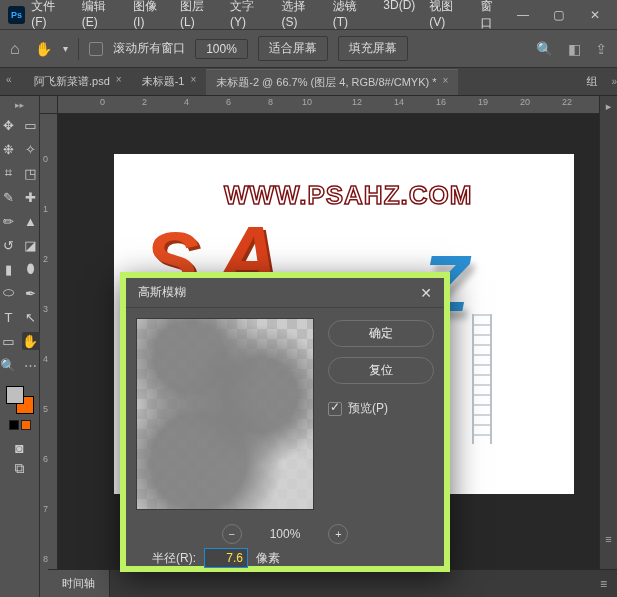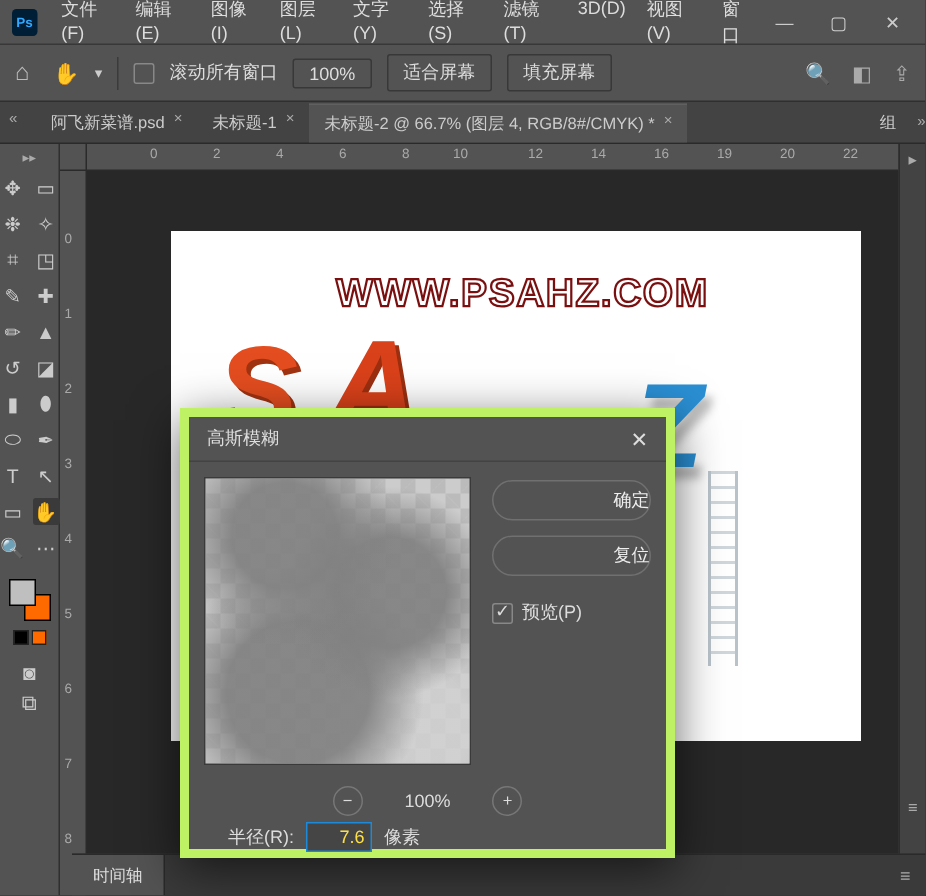--- a/index.html
+++ b/index.html
@@ -1,18 +1,18 @@
 <!DOCTYPE html>
 <html><head>
 <meta charset="utf-8">
 <style>
 *{box-sizing:border-box;margin:0;padding:0;font-family:"Microsoft YaHei",sans-serif;user-select:none}
 body{width:617px;height:597px;background:#535353;overflow:hidden;position:relative}
 .titlebar{height:30px;background:#535353;display:flex;align-items:center;padding:0 8px;border-bottom:1px solid #383838}
-.titlebar .ps-icon{width:18px;height:18px;background:#001e36;border-radius:3px;display:flex;align-items:center;justify-content:center;color:#31a8ff;font-size:9px;font-weight:bold;margin-right:10px}
+.titlebar .ps-icon{width:18px;height:18px;background:#001e36;border-radius:3px;display:flex;align-items:center;justify-content:center;color:#31a8ff;font-size:9px;font-weight:bold;}
 .menus{display:flex;gap:2px;font-size:12px;color:#ddd}
 .menus span{padding:3px 6px;cursor:pointer}
 .winbtns{margin-left:auto;display:flex;gap:8px}
 .winbtn{width:28px;height:20px;display:flex;align-items:center;justify-content:center;color:#ccc;font-size:12px}
 .optbar{height:38px;background:#535353;display:flex;align-items:center;padding:0 10px;gap:10px;border-bottom:1px solid #2f2f2f}
 .optbar .icon{color:#ccc;font-size:14px}
 .home-icon{font-size:16px;color:#bbb;margin-right:6px}
 .divider{width:1px;height:22px;background:#3b3b3b}
 .chk{width:14px;height:14px;border:1px solid #888;border-radius:2px;display:inline-block;position:relative}
 .chk.on::after{content:"✓";position:absolute;top:-3px;left:1px;font-size:12px;color:#ddd}
@@ -56,21 +56,21 @@
 .bottom-panel .tab2{padding:6px 14px;font-size:11px;color:#ddd;background:#535353;border-right:1px solid #2a2a2a}
 .bottom-panel .opts{margin-left:auto;color:#aaa;padding-right:10px;font-size:12px}
 
 .dialog{position:absolute;top:272px;left:120px;width:330px;height:300px;background:#535353;box-shadow:0 8px 30px rgba(0,0,0,.6);border:6px solid #bef264}
 .dlg-title{height:30px;display:flex;align-items:center;padding:0 12px;font-size:12px;color:#ddd;border-bottom:1px solid #434343}
 .dlg-title .close{margin-left:auto;font-size:14px;color:#ddd;cursor:pointer}
 .dlg-body{padding:10px;display:flex;gap:14px}
 .preview{width:178px;height:192px;background:#ccc;background-image:linear-gradient(45deg,#bbb 25%,transparent 25%),linear-gradient(-45deg,#bbb 25%,transparent 25%),linear-gradient(45deg,transparent 75%,#bbb 75%),linear-gradient(-45deg,transparent 75%,#bbb 75%);background-size:20px 20px;background-position:0 0,0 10px,10px -10px,-10px 0;position:relative;border:1px solid #3a3a3a}
 .preview .blur{position:absolute;inset:0;background:radial-gradient(circle at 30% 20%,rgba(128,128,128,.9) 18%,transparent 38%),radial-gradient(circle at 70% 40%,rgba(128,128,128,.9) 22%,transparent 42%),radial-gradient(circle at 35% 75%,rgba(128,128,128,.9) 26%,transparent 46%),radial-gradient(circle at 80% 88%,rgba(210,210,210,.8) 16%,transparent 34%);}
 .dlg-right{flex:1;display:flex;flex-direction:column;gap:10px;padding-top:2px}
-.dlg-btn{border:1px solid #707070;border-radius:14px;padding:4px 0;text-align:right;font-size:12px;color:#eee;cursor:pointer}
+.dlg-btn{border:1px solid #707070;border-radius:14px;padding:4px 0;text-align:center;font-size:12px;color:#eee;cursor:pointer}
 .dlg-chk-row{display:flex;align-items:center;gap:6px;font-size:12px;color:#ddd;margin-top:6px}
 .zoom-row{display:flex;align-items:center;justify-content:center;gap:28px;color:#ddd;font-size:12px;margin-top:4px}
 .zoom-row .z{width:20px;height:20px;border:1px solid #777;border-radius:10px;display:flex;align-items:center;justify-content:center;font-size:11px}
 .radius-row{display:flex;align-items:center;gap:8px;font-size:12px;color:#ddd;padding:4px 10px 10px 26px}
 .radius-input{width:44px;background:#454545;border:1px solid #1b8adb;color:#fde047;font-size:12px;padding:2px 4px;text-align:right}
 </style>
 </head>
 <body>
 
 <div class="titlebar">

